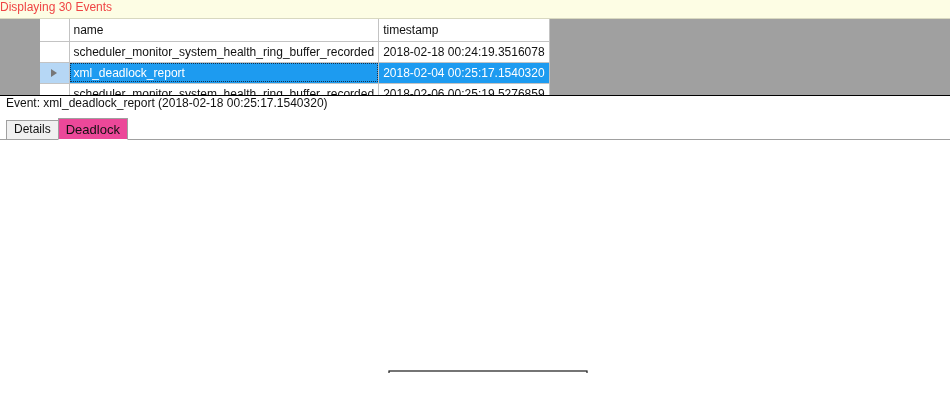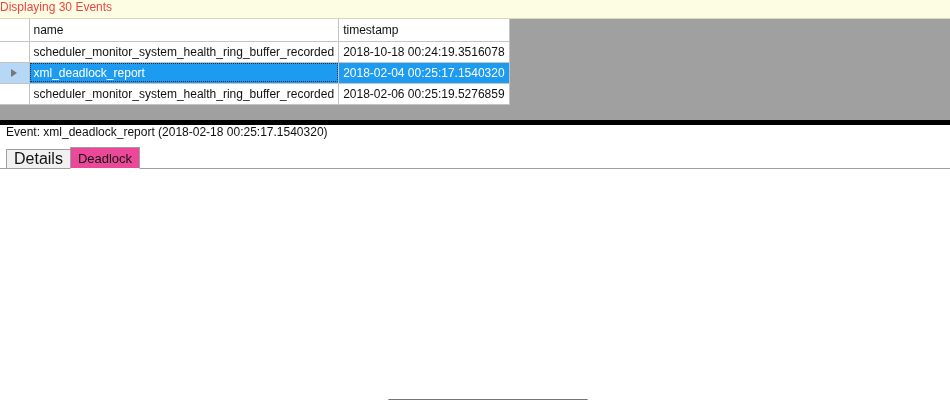--- a/index.html
+++ b/index.html
@@ -17,25 +17,26 @@
     background: #fdfde4;
     border-bottom: 1px solid #d8d8c0;
     display: flex; align-items: flex-start;
     padding-left: 0;
     font-size: 12px;
     color: #ef4444;
   }
 
   
   #grid-wrap {
-    height: 106px;
+    height: 77px;
     background: #a0a0a0;
     position: relative;
-    border-bottom: 5px solid #000000;
+    border-bottom: 1px solid #000000;
     overflow: hidden;
+    padding-left: 40px;
   }
   table.grid {
     border-collapse: collapse;
     table-layout: fixed;
     background: #ffffff;
     font-size: 12px;
     color: #111;
   }
   table.grid col.c-sel  { width: 29px; }
   table.grid col.c-name { width: 276px; }
@@ -92,21 +93,21 @@
     padding-left: 6px;
     display: flex;
     align-items: flex-end;
   }
   #tabs::after {
     content: "";
     position: absolute; left: 0; right: 0; bottom: 0;
     height: 1px; background: #a0a0a0;
   }
   .tab {
-    font-size: 16px;
+    font-size: 12px;
     color: #111;
     border: 1px solid #a0a0a0;
     background: #f0f0f0;
     padding: 1px 7px 2px 7px;
     margin-right: -1px;
     position: relative;
     line-height: 15px;
   }
   .tab.active {
     background: #ec4899;
@@ -144,21 +145,21 @@
       <tr>
         <th class="sel-head"></th>
         <th>name</th>
         <th>timestamp</th>
       </tr>
     </thead>
     <tbody>
       <tr>
         <td class="sel-cell"></td>
         <td>scheduler_monitor_system_health_ring_buffer_recorded</td>
-        <td>2018-10-18 00:24:19.3516078</td>
+        <td>2018-02-18 00:24:19.3516078</td>
       </tr>
       <tr class="row-selected">
         <td class="sel-cell">
           <span class="sel-arrow">
               <i></i>
             </span>
         </td>
         <td class="focus-cell">xml_deadlock_report</td>
         <td>2018-02-04 00:25:17.1540320</td>
       </tr>

